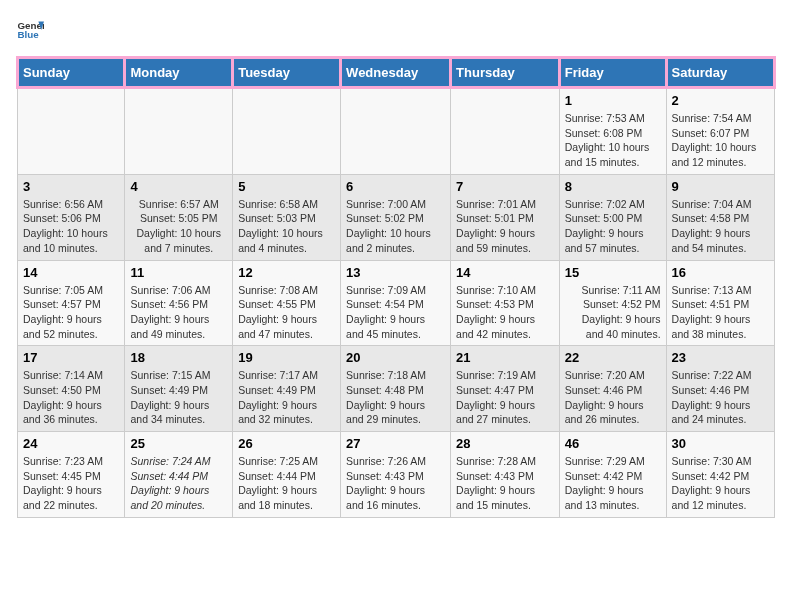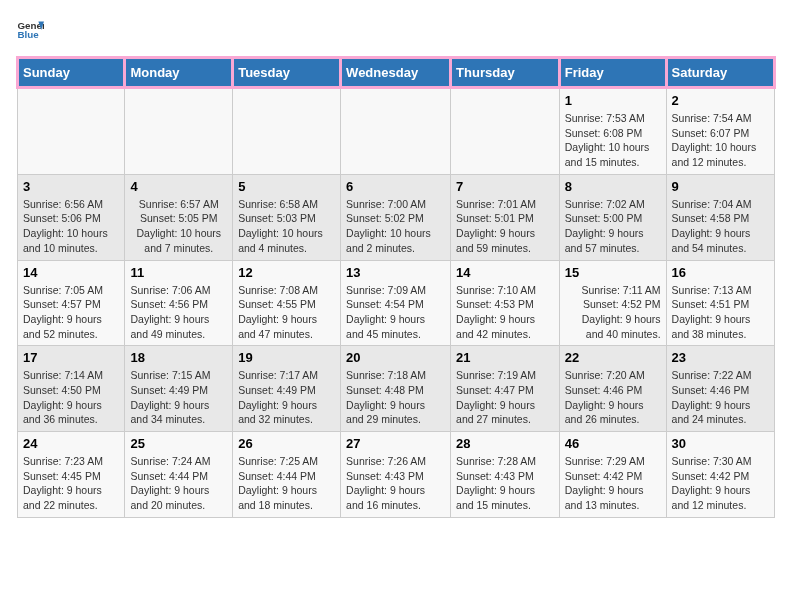--- a/index.html
+++ b/index.html
@@ -264,21 +264,21 @@
       </tr>
       <tr>
         <td>
           <span class="day-number">24</span>
           <div class="day-info" style="white-space: pre-line;">Sunrise: 7:23 AM
 Sunset: 4:45 PM
 Daylight: 9 hours and 22 minutes.</div>
         </td>
         <td>
           <span class="day-number">25</span>
-          <div class="day-info" style="white-space: pre-line;">Sunrise: 7:24 AM
+          <div class="day-info" style="white-space: pre-line; font-style: italic;">Sunrise: 7:24 AM
 Sunset: 4:44 PM
 Daylight: 9 hours and 20 minutes.</div>
         </td>
         <td>
           <span class="day-number">26</span>
           <div class="day-info" style="white-space: pre-line;">Sunrise: 7:25 AM
 Sunset: 4:44 PM
 Daylight: 9 hours and 18 minutes.</div>
         </td>
         <td>

